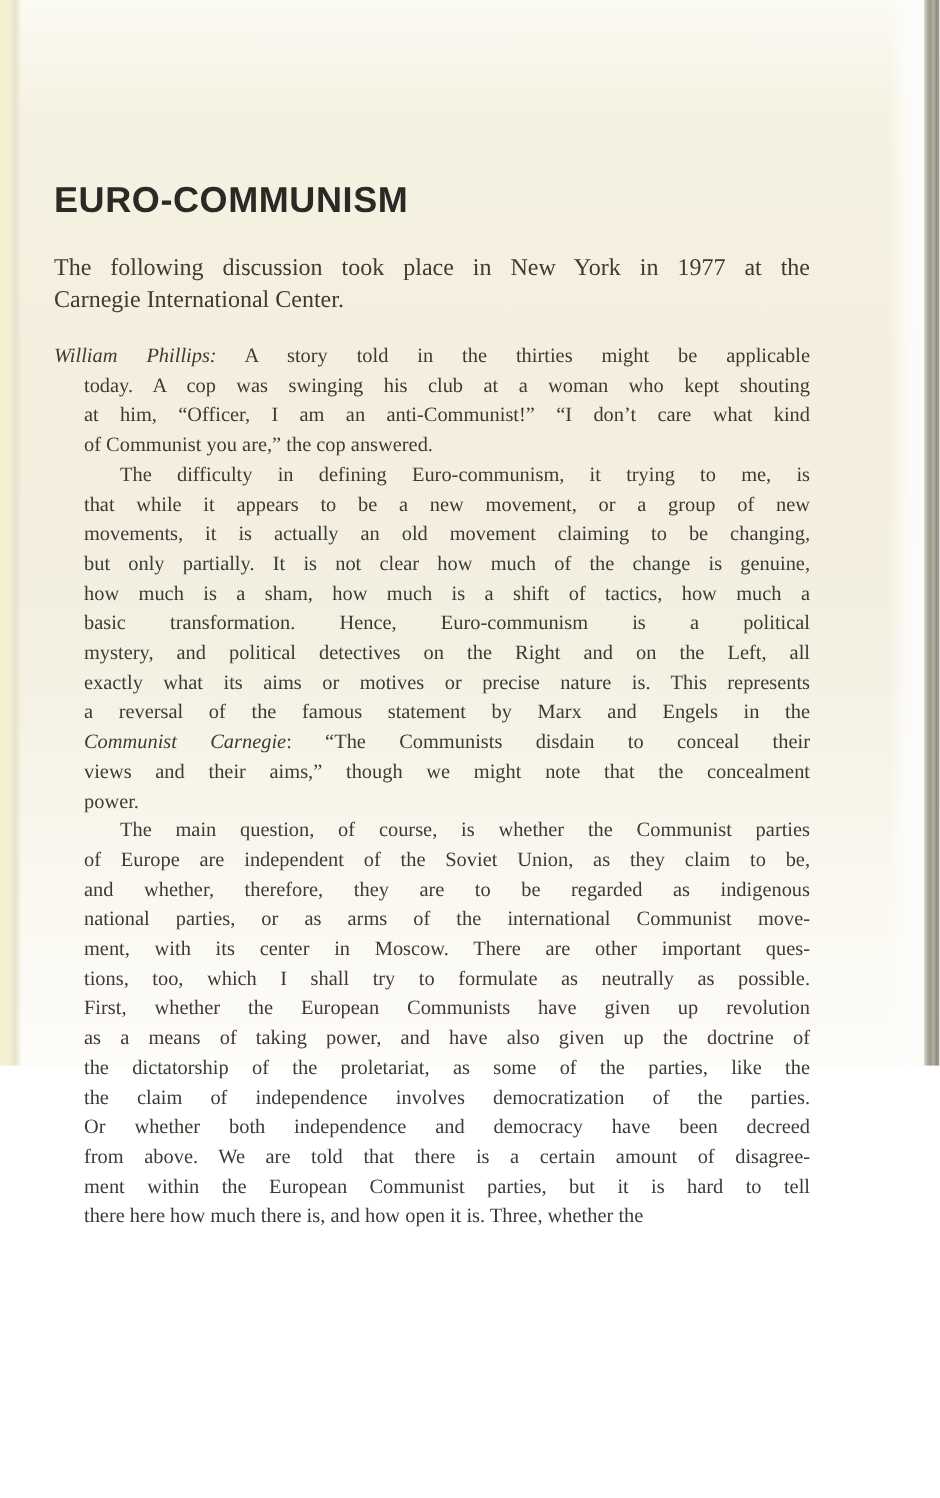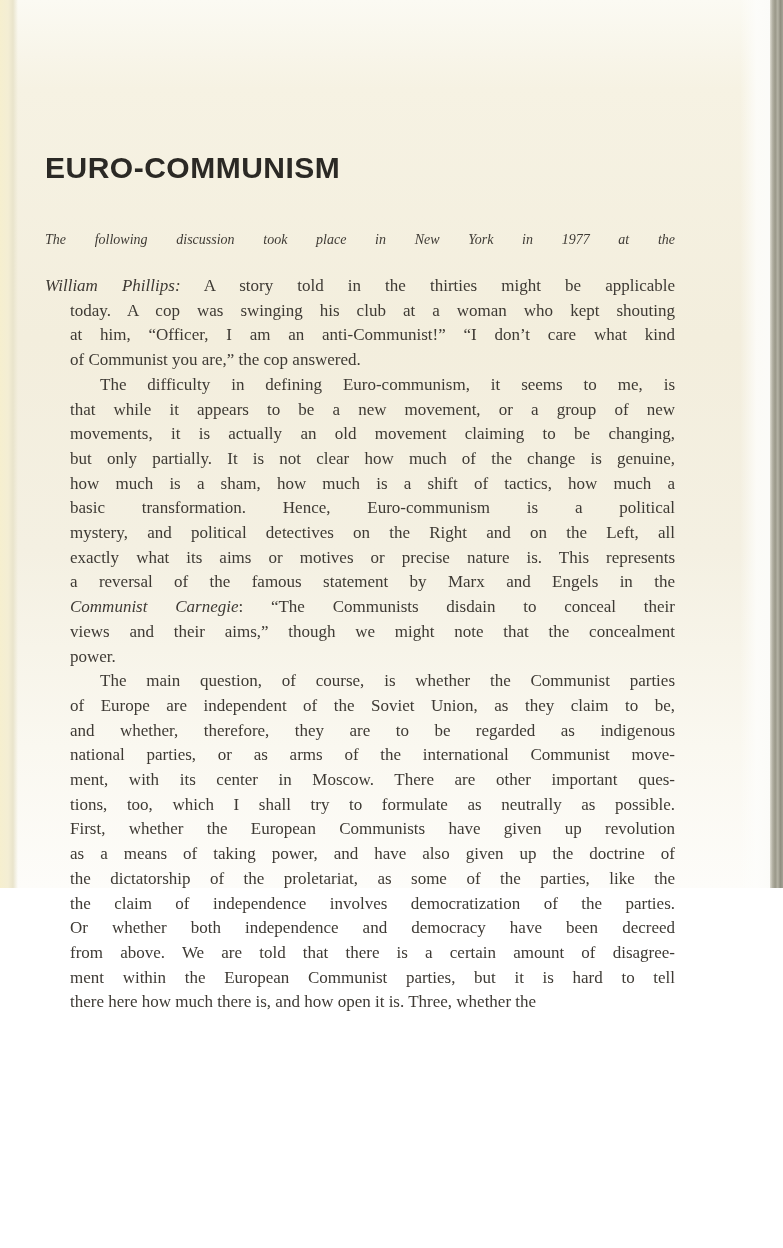--- a/index.html
+++ b/index.html
@@ -46,24 +46,23 @@
   .title {
     margin: 0;
     font-family: "Liberation Sans", sans-serif;
     font-weight: 700;
     font-size: 30px;
     line-height: 32px;
     letter-spacing: 0.5px;
     color: #2b2925;
   }
   .intro {
-    margin-top: 42px;
+    margin-top: 26px;
     font-family: "Liberation Serif", serif;
-    font-style: italic;
-    font-size: 14px;
+    font-size: 20px;
     line-height: 27px;
     color: #3e3a34;
   }
   .jline {
     text-align: justify;
     text-align-last: justify;
   }
   .bodytext {
     margin-top: 21px;
     font-family: "Liberation Serif", serif;
@@ -87,31 +86,32 @@
 <div class="scan">
   <div class="left-edge"></div>
   <div class="white-gap"></div>
   <div class="book-edge"></div>
 
   <div class="content">
     <h1 class="title">EURO-COMMUNISM</h1>
 
     <div class="intro">
       <div class="jline">The following discussion took place in New York in 1977 at the</div>
+      <div>Carnegie International Center.</div>
     </div>
 
     <div class="bodytext">
         <div class="para speaker">
           <div class="line first"><span class="it">William Phillips:</span><span> A story told in the thirties might be applicable</span></div>
           <div class="line">today. A cop was swinging his club at a woman who kept shouting</div>
           <div class="line">at him, “Officer, I am an anti-Communist!” “I don’t care what kind</div>
           <div class="line last">of Communist you are,” the cop answered.</div>
         </div>
         <div class="para indent">
-          <div class="line first">The difficulty in defining Euro-communism, it seems to me, is</div>
+          <div class="line first">The difficulty in defining Euro-communism, it trying to me, is</div>
           <div class="line">that while it appears to be a new movement, or a group of new</div>
           <div class="line">movements, it is actually an old movement claiming to be changing,</div>
           <div class="line">but only partially. It is not clear how much of the change is genuine,</div>
           <div class="line">how much is a sham, how much is a shift of tactics, how much a</div>
           <div class="line">basic transformation. Hence, Euro-communism is a political</div>
           <div class="line">mystery, and political detectives on the Right and on the Left, all</div>
           <div class="line">exactly what its aims or motives or precise nature is. This represents</div>
           <div class="line">a reversal of the famous statement by Marx and Engels in the</div>
           <div class="line"><span class="it">Communist Carnegie</span><span>: “The Communists disdain to conceal their</span></div>
           <div class="line">views and their aims,” though we might note that the concealment</div>

